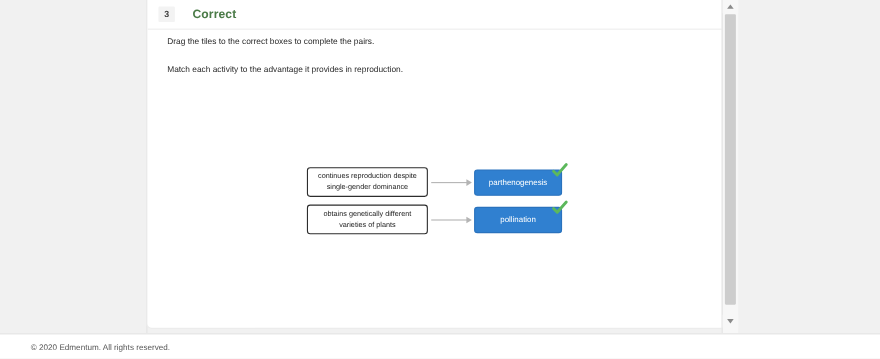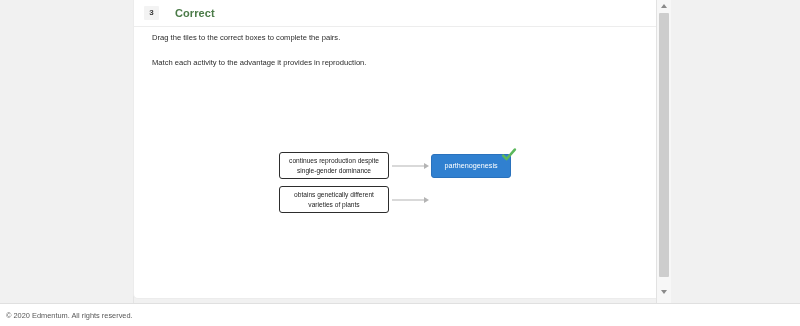--- a/index.html
+++ b/index.html
@@ -246,21 +246,21 @@
     top: 303px;
     width: 800px;
     height: 23px;
     background: #ffffff;
     border-top: 1px solid #e0e0e0;
     box-sizing: border-box;
     display: flex;
     align-items: center;
   }
   .footer-text {
-    margin-left: 6px;
+    margin-left: 28px;
     font-size: 7.4px;
     color: #575757;
     text-align: center;
   }
 </style>
 </head>
 <body>
 
 <div id="screen">
 
@@ -295,20 +295,26 @@
           </svg>
         </div>
       </div>
 
       <div class="pair-row">
         <div class="tile-left">obtains genetically different varieties of plants</div>
         <div class="connector">
           <span class="shaft"></span>
             <span class="head"></span>
         </div>
+        <div class="tile-right-wrap">
+          <div class="tile-right">pollination</div>
+          <svg class="check-icon" viewBox="0 0 16 16">
+            <path d="M2.2 8.6 L5.6 12.0 L13.8 2.6" fill="none" stroke="#5cb85c" stroke-width="2.6" stroke-linecap="round" stroke-linejoin="round"></path>
+          </svg>
+        </div>
       </div>
 
 
 
     </div>
   </div>
 
   <div class="scrollbar">
     <div class="sb-btn up">
       <span class="sb-arrow up"></span>

